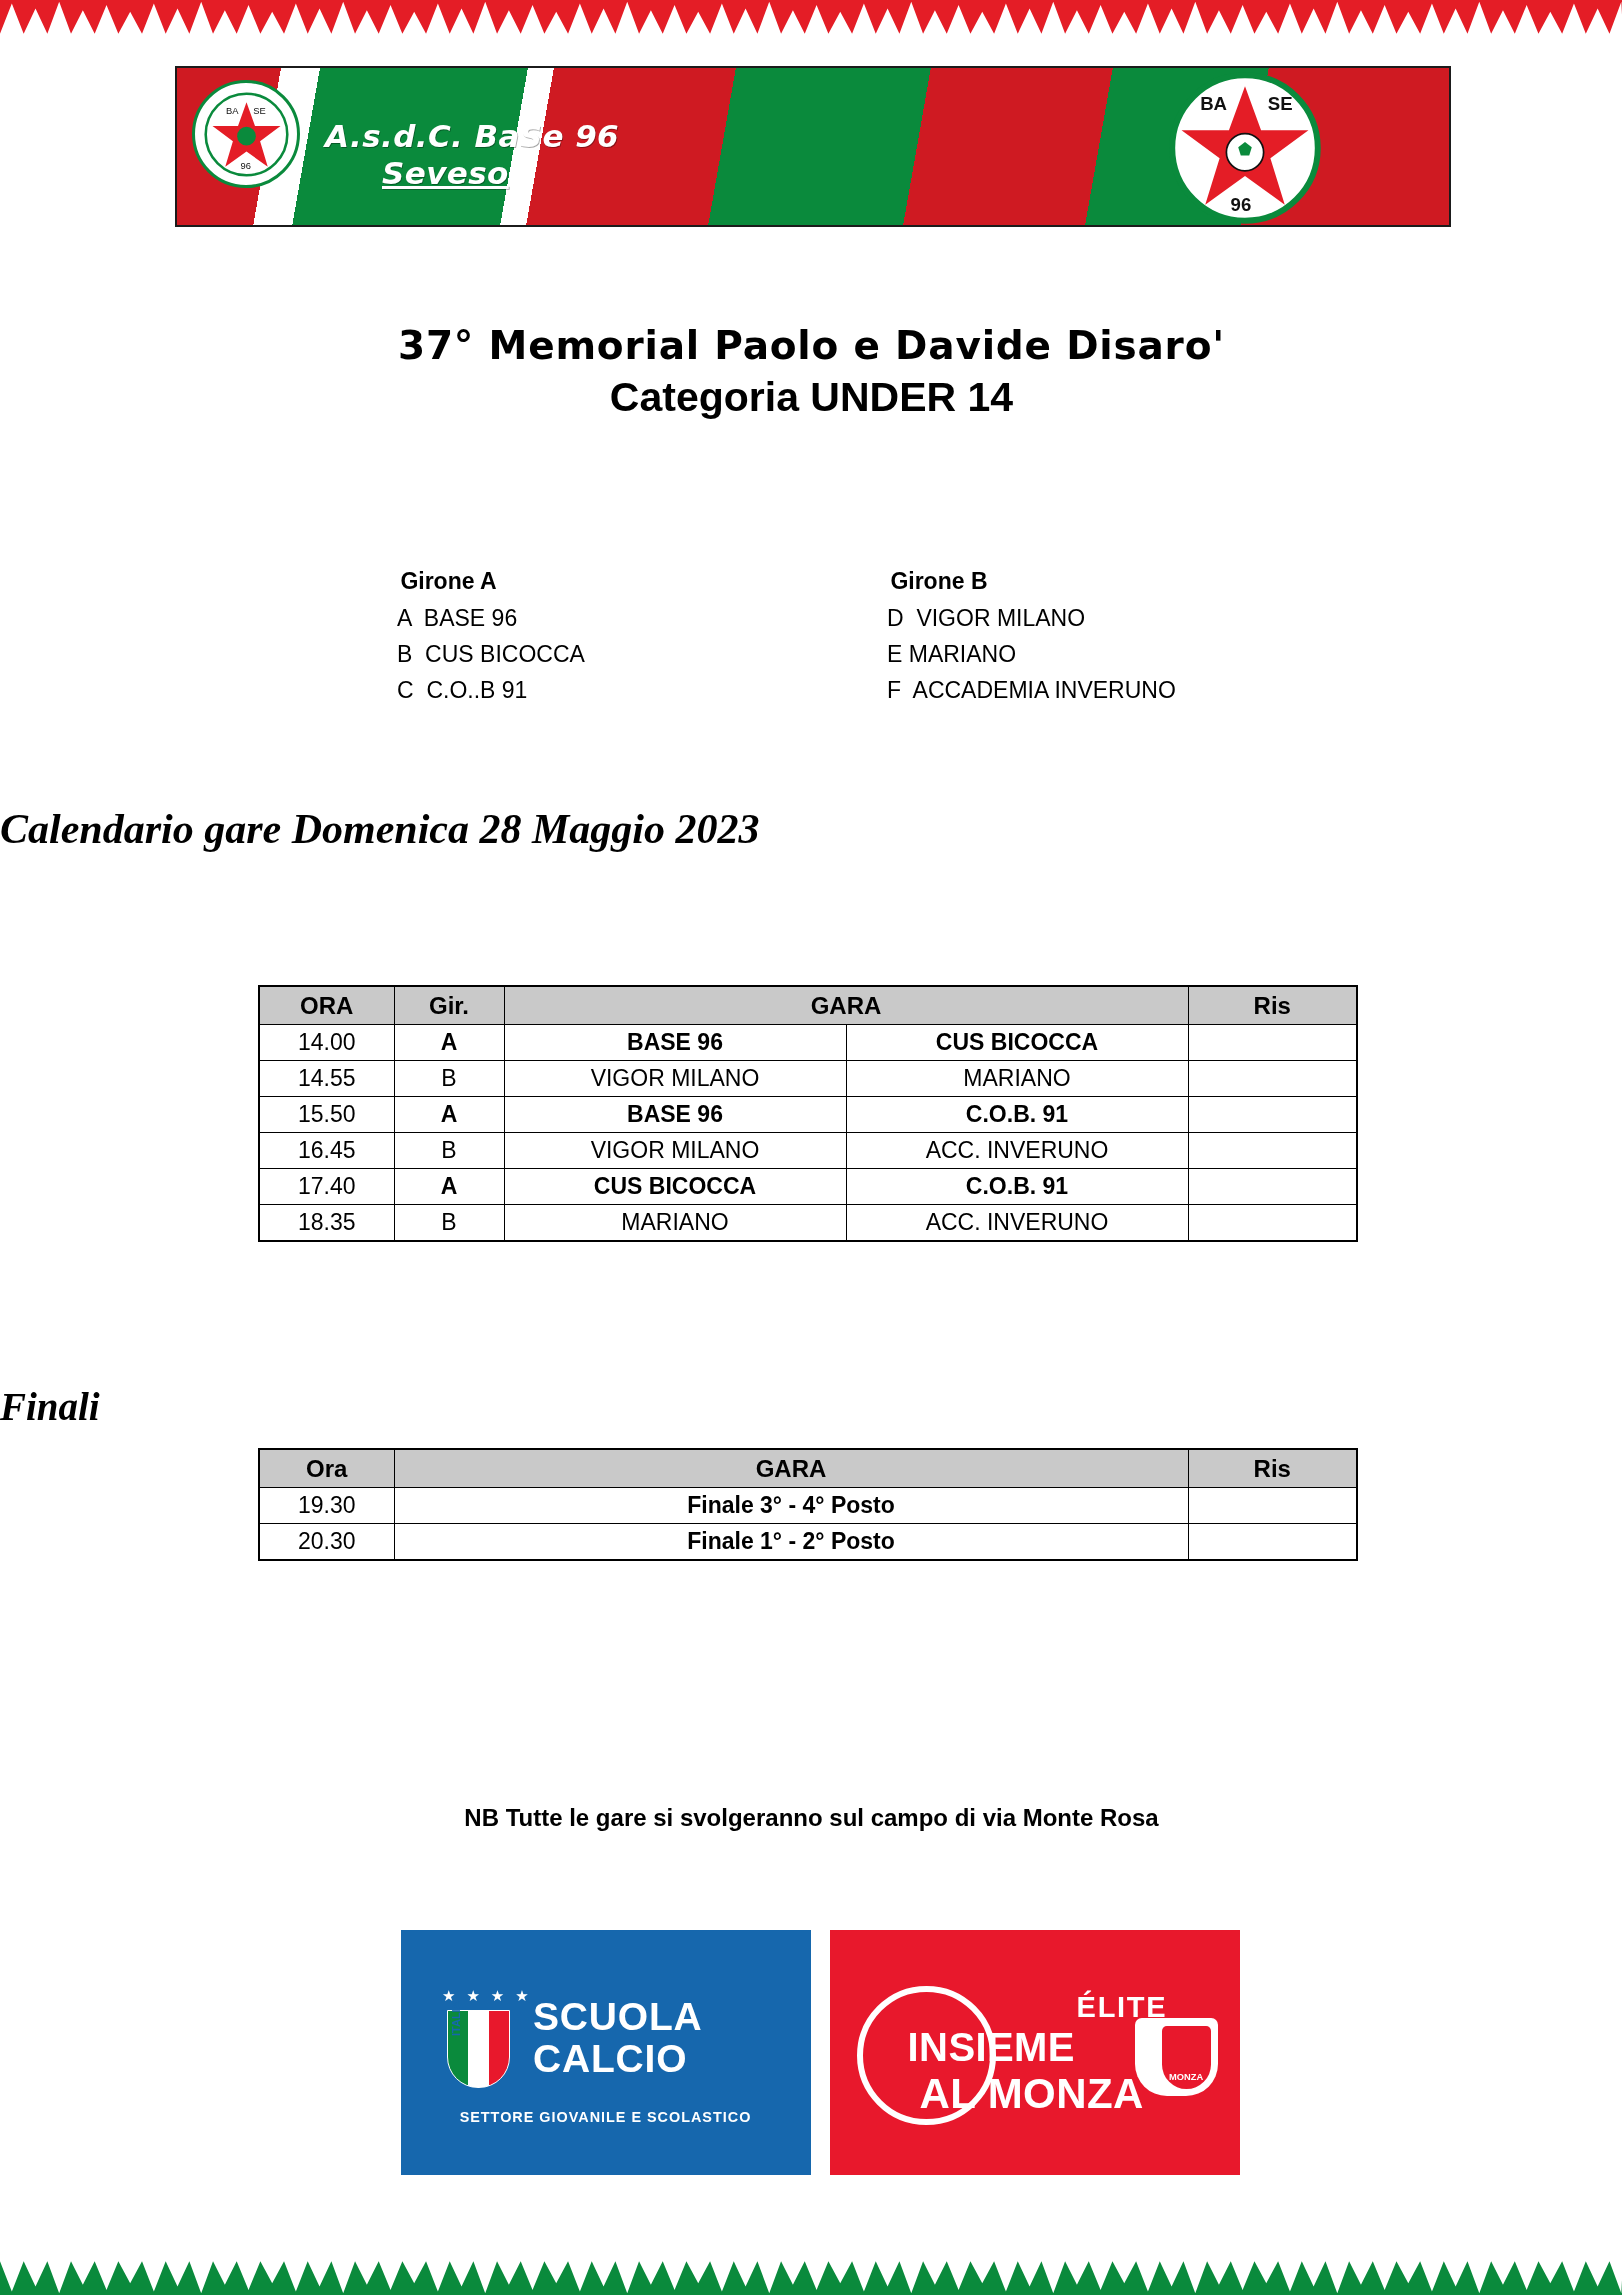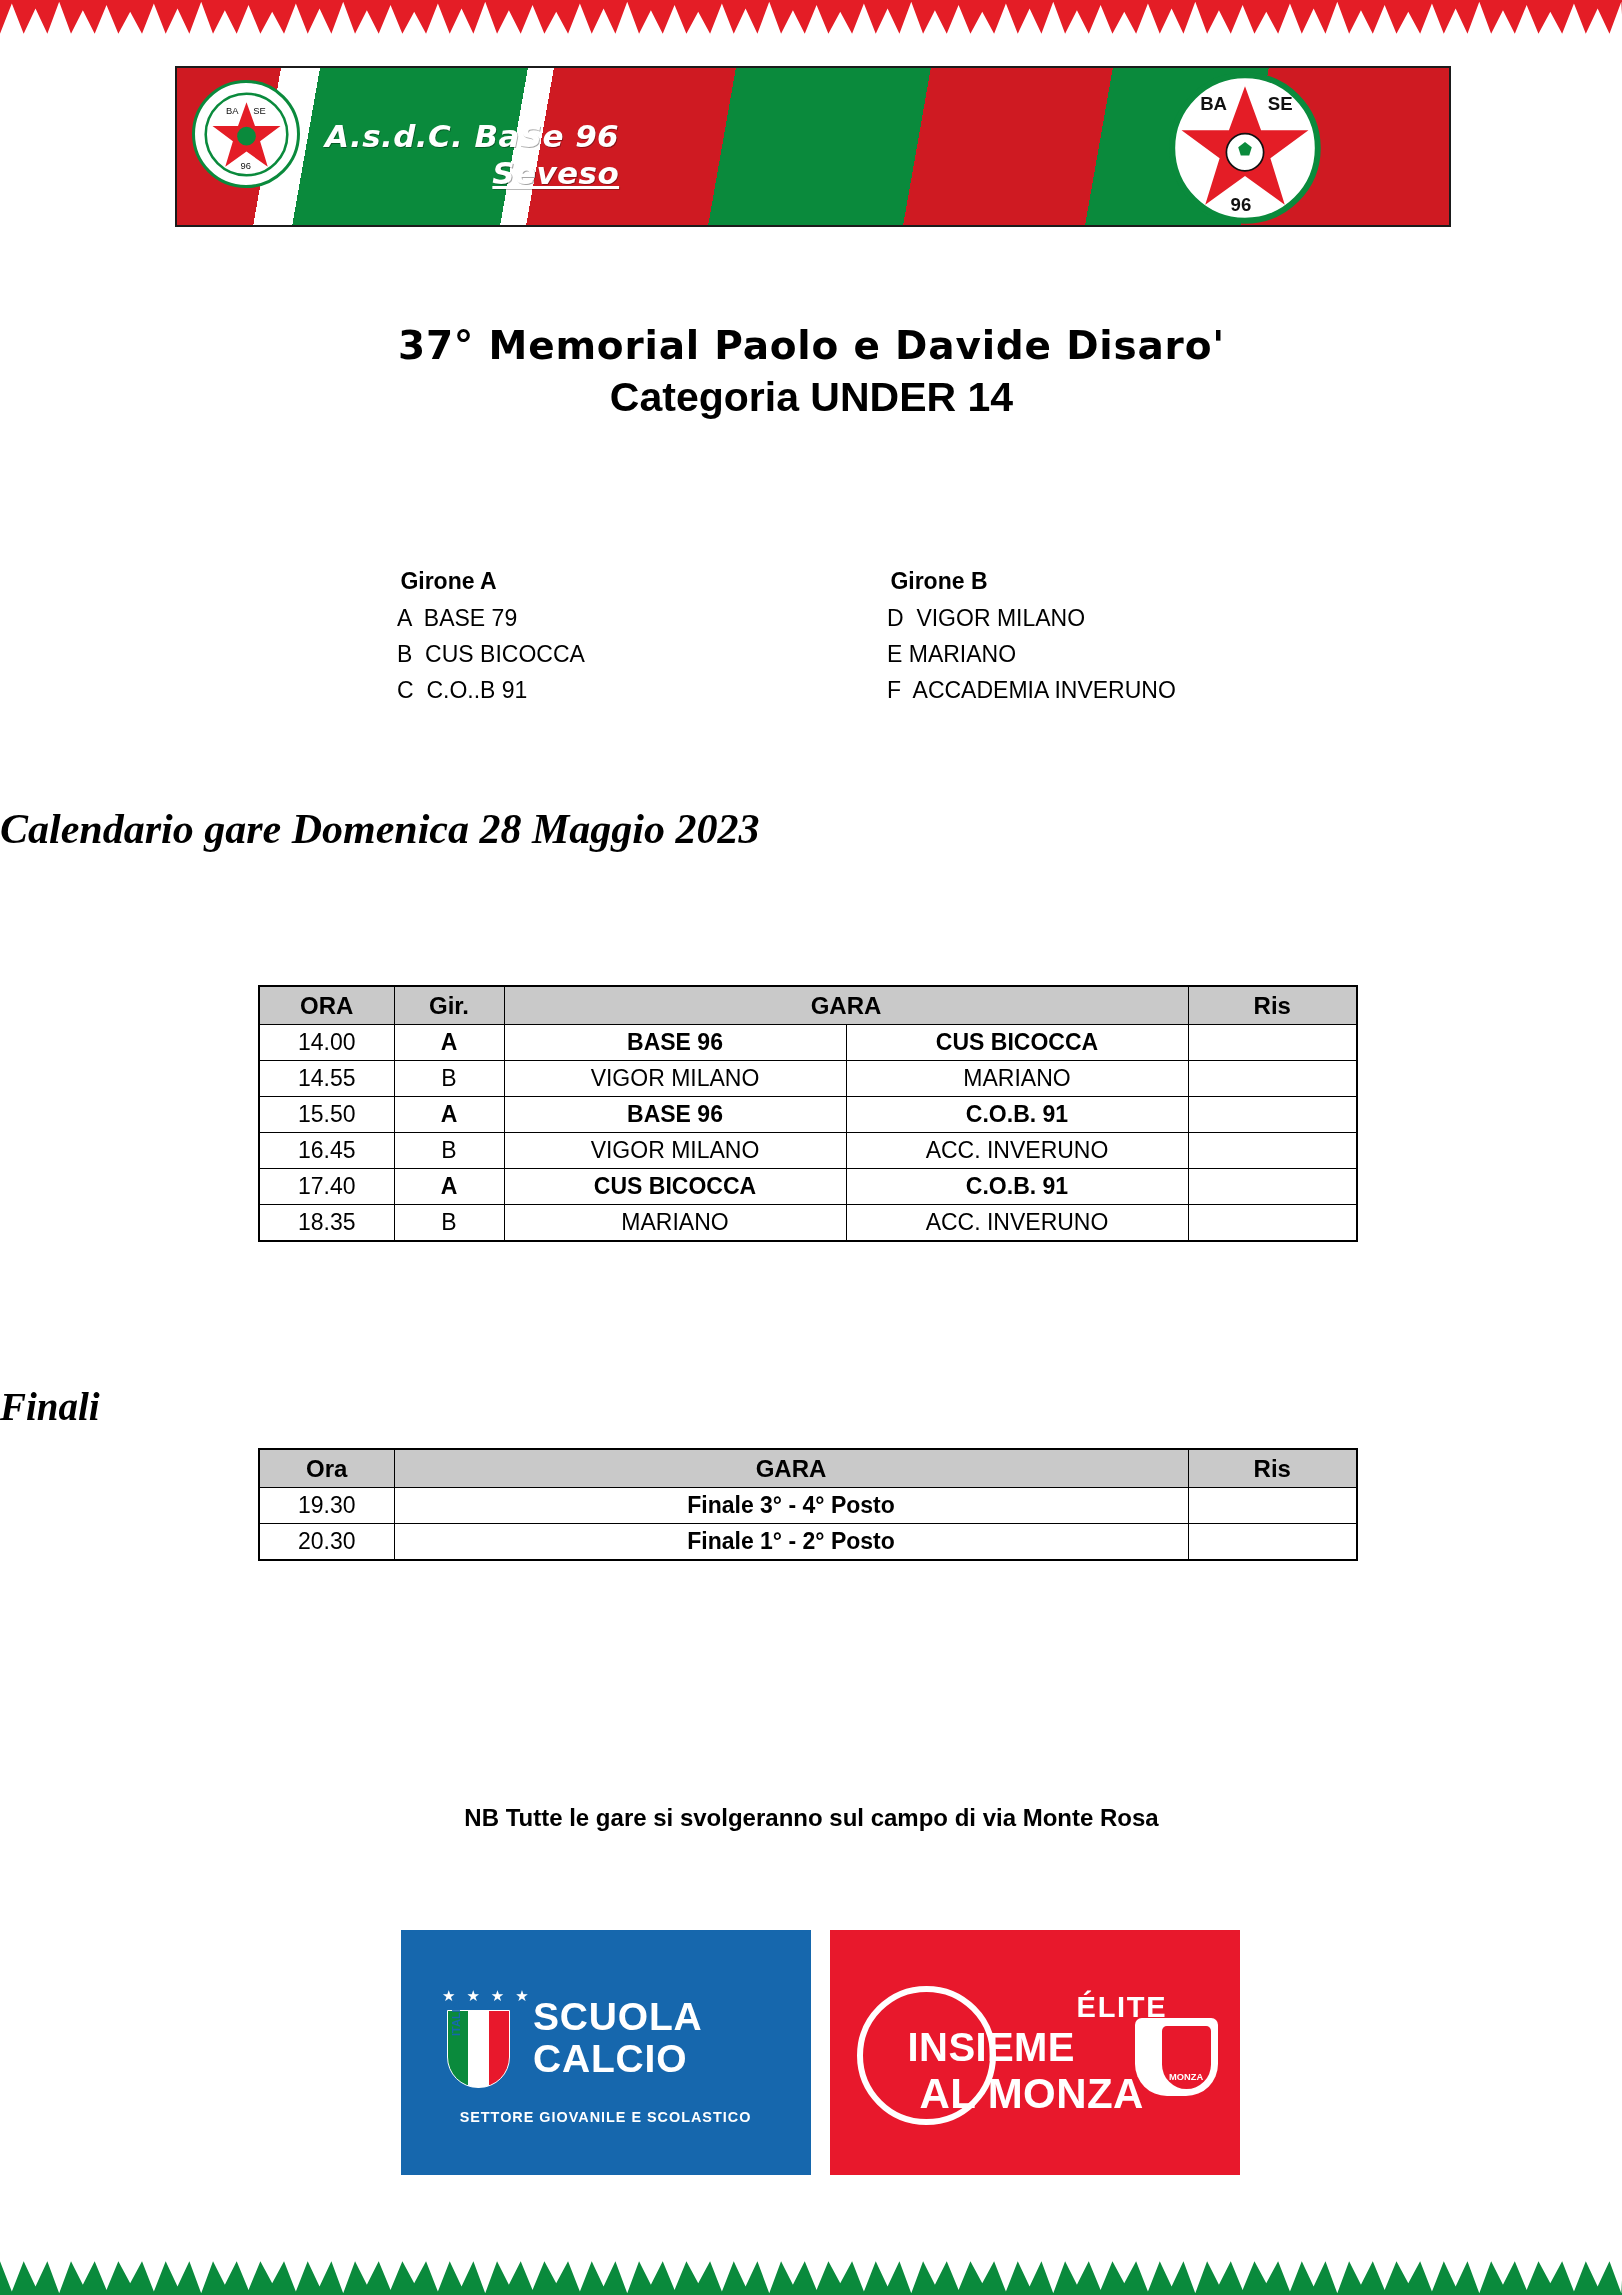--- a/index.html
+++ b/index.html
@@ -38,21 +38,20 @@
   .banner {
     position: absolute;
     left: 175px;
     top: 66px;
     width: 1276px;
     height: 161px;
     border: 2.5px solid #1b1b1b;
     box-sizing: border-box;
     overflow: hidden;
     background: #e41d26;
-    text-align: right;
   }
   .banner-stripes {
     position: absolute;
     inset: 0;
     background:
       linear-gradient(100deg,
         #cf1a22 0%, #cf1a22 8%,
         #ffffff 8%, #ffffff 11%,
         #0a8a3c 11%, #0a8a3c 27%,
         #ffffff 27%, #ffffff 29%,
@@ -366,21 +365,21 @@
       </svg>
     </div>
   </div>
 
   <div class="title-main">37° Memorial Paolo e Davide Disaro'</div>
   <div class="title-sub">Categoria UNDER 14</div>
 
   <div class="gironi">
     <div class="girone-col a">
       <div class="girone-title">Girone A</div>
-      <div class="girone-row">A  BASE 79</div>
+      <div class="girone-row">A  BASE 96</div>
       <div class="girone-row">B  CUS BICOCCA</div>
       <div class="girone-row">C  C.O..B 91</div>
     </div>
     <div class="girone-col b">
       <div class="girone-title">Girone B</div>
       <div class="girone-row">D  VIGOR MILANO</div>
       <div class="girone-row">E MARIANO</div>
       <div class="girone-row">F  ACCADEMIA INVERUNO</div>
     </div>
   </div>

